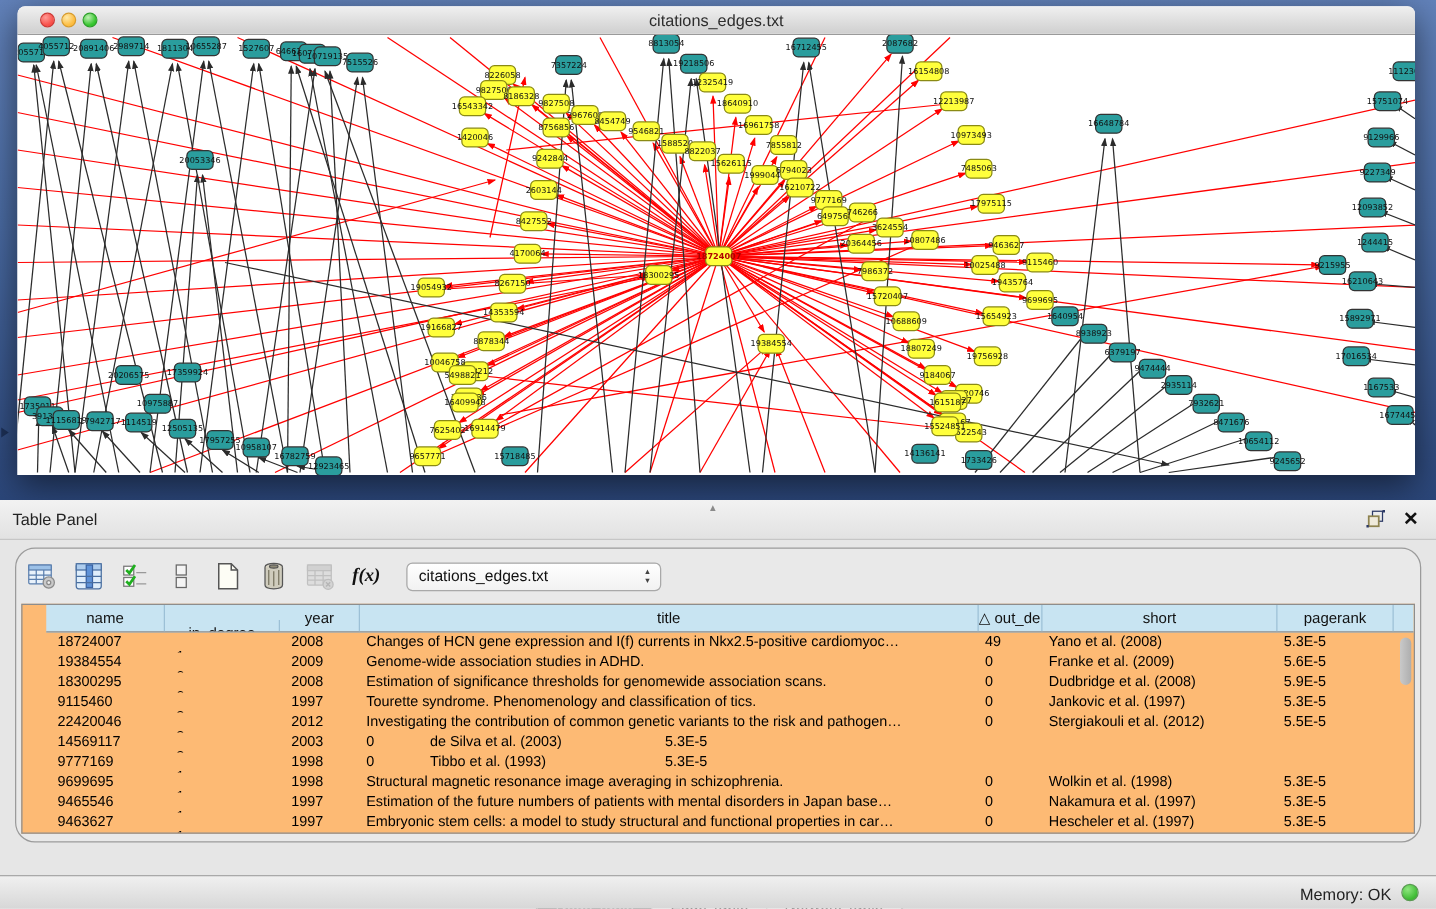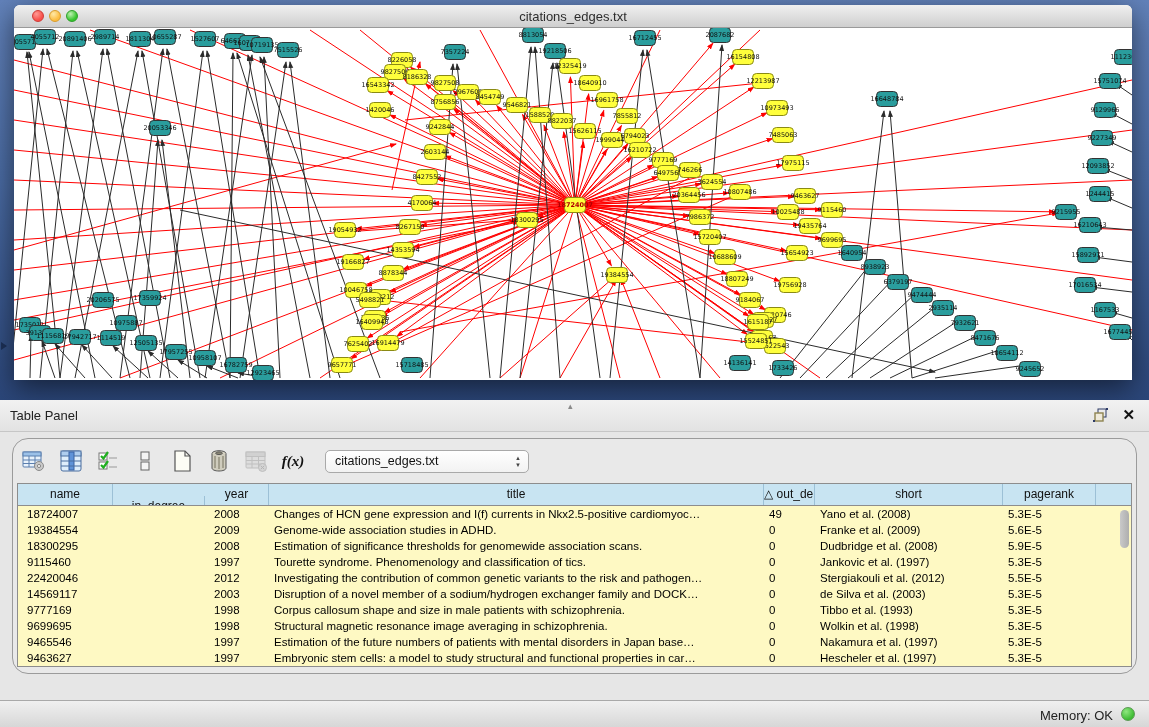--- a/index.html
+++ b/index.html
@@ -45,21 +45,21 @@
 
   .toolbar { position:absolute; left:8px; top:5px; height:34px; display:flex; align-items:center; gap:11px; }
   .tb-icon { width:26px; height:26px; display:flex; align-items:center; justify-content:center; cursor:pointer; }
   .fx { font-family:"Liberation Serif", serif; font-style:italic; font-weight:bold; font-size:15px; color:#111; }
   .dropdown { position:relative; width:204px; height:23px; margin-left:8px; background:linear-gradient(180deg,#ffffff,#f2f2f2);
     border:1px solid #a9a9a9; border-radius:5px; font-size:12.5px; color:#111;
     display:flex; align-items:center; padding:0 18px 0 9px; cursor:pointer; }
   .dd-arrows { position:absolute; right:7px; top:4px; font-size:6px; line-height:7px; color:#444; text-align:center; }
 
   .data-table { position:absolute; left:4px; top:44px; width:1115px; height:184px;
-    background:#fef9c3; border:1px solid #8d8d8d; overflow:hidden; }
+    background:#fdba74; border:1px solid #8d8d8d; overflow:hidden;padding-left:19px; }
   .thead { display:flex; height:22px; background:#c8e4f2; border-bottom:1px solid #8d8d8d; }
   .th { font-size:12px; color:#111; text-align:center; line-height:21px;
     border-right:1px solid #9cc0d6; overflow:hidden; white-space:nowrap; cursor:pointer; }
   .tr { display:flex; height:16px; }
   .td { font-size:11.5px; color:#000; line-height:16px; padding-left:5px;
     overflow:hidden; white-space:nowrap; }
   .c0{width:95px;} .c1{width:92px;margin-top:12px;} .c2{width:64px;} .c3{width:495px;}
   .c4{width:51px;} .c5{width:188px;} .c6{width:93px;} .c7{flex:1; border-right:none;}
   .td.c0,.td.c1,.td.c2 { padding-left:9px; }
   .vscroll { position:absolute; right:2px; top:24px; width:9px; height:158px; }
@@ -916,30 +916,28 @@
               <div class="td c2">2012</div>
               <div class="td c3">Investigating the contribution of common genetic variants to the risk and pathogen…</div>
               <div class="td c4">0</div>
               <div class="td c5">Stergiakouli et al. (2012)</div>
               <div class="td c6">5.5E-5</div>
             </div>
             <div class="tr">
               <div class="td c0">14569117</div>
               <div class="td c1">2</div>
               <div class="td c2">2003</div>
-              <div class="td c3">Disruption of a novel member of a sodium/hydrogen exchanger family and DOCK…</div>
               <div class="td c4">0</div>
               <div class="td c5">de Silva et al. (2003)</div>
               <div class="td c6">5.3E-5</div>
             </div>
             <div class="tr">
               <div class="td c0">9777169</div>
               <div class="td c1">1</div>
               <div class="td c2">1998</div>
-              <div class="td c3">Corpus callosum shape and size in male patients with schizophrenia.</div>
               <div class="td c4">0</div>
               <div class="td c5">Tibbo et al. (1993)</div>
               <div class="td c6">5.3E-5</div>
             </div>
             <div class="tr">
               <div class="td c0">9699695</div>
               <div class="td c1">1</div>
               <div class="td c2">1998</div>
               <div class="td c3">Structural magnetic resonance image averaging in schizophrenia.</div>
               <div class="td c4">0</div>

